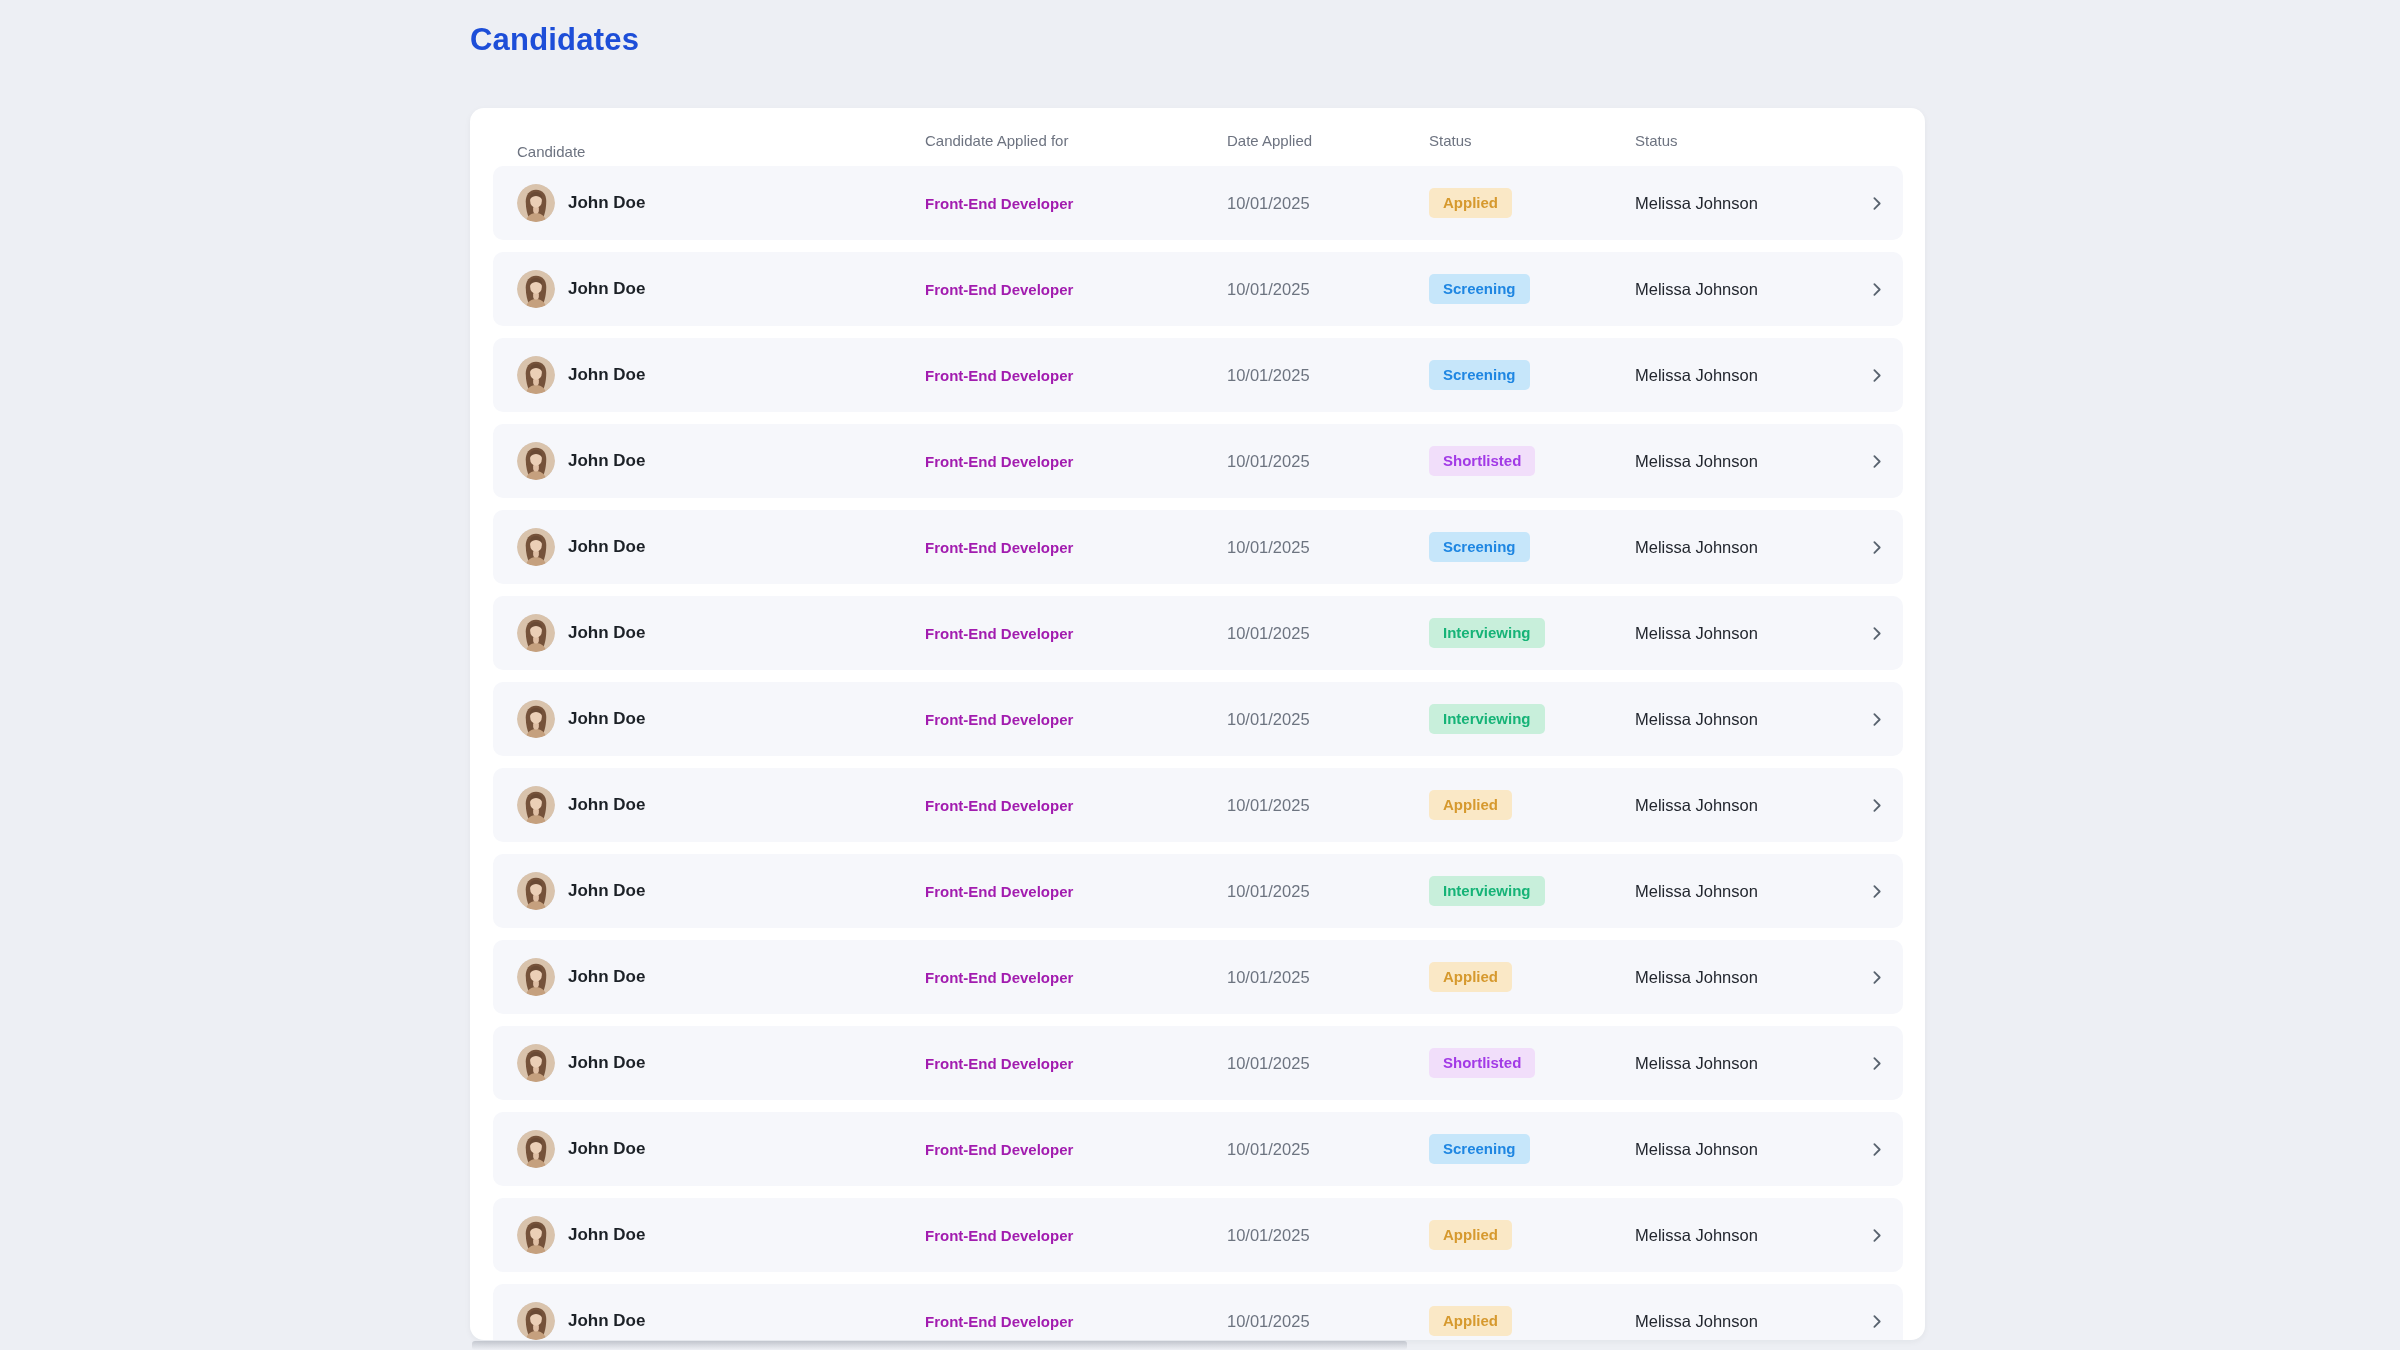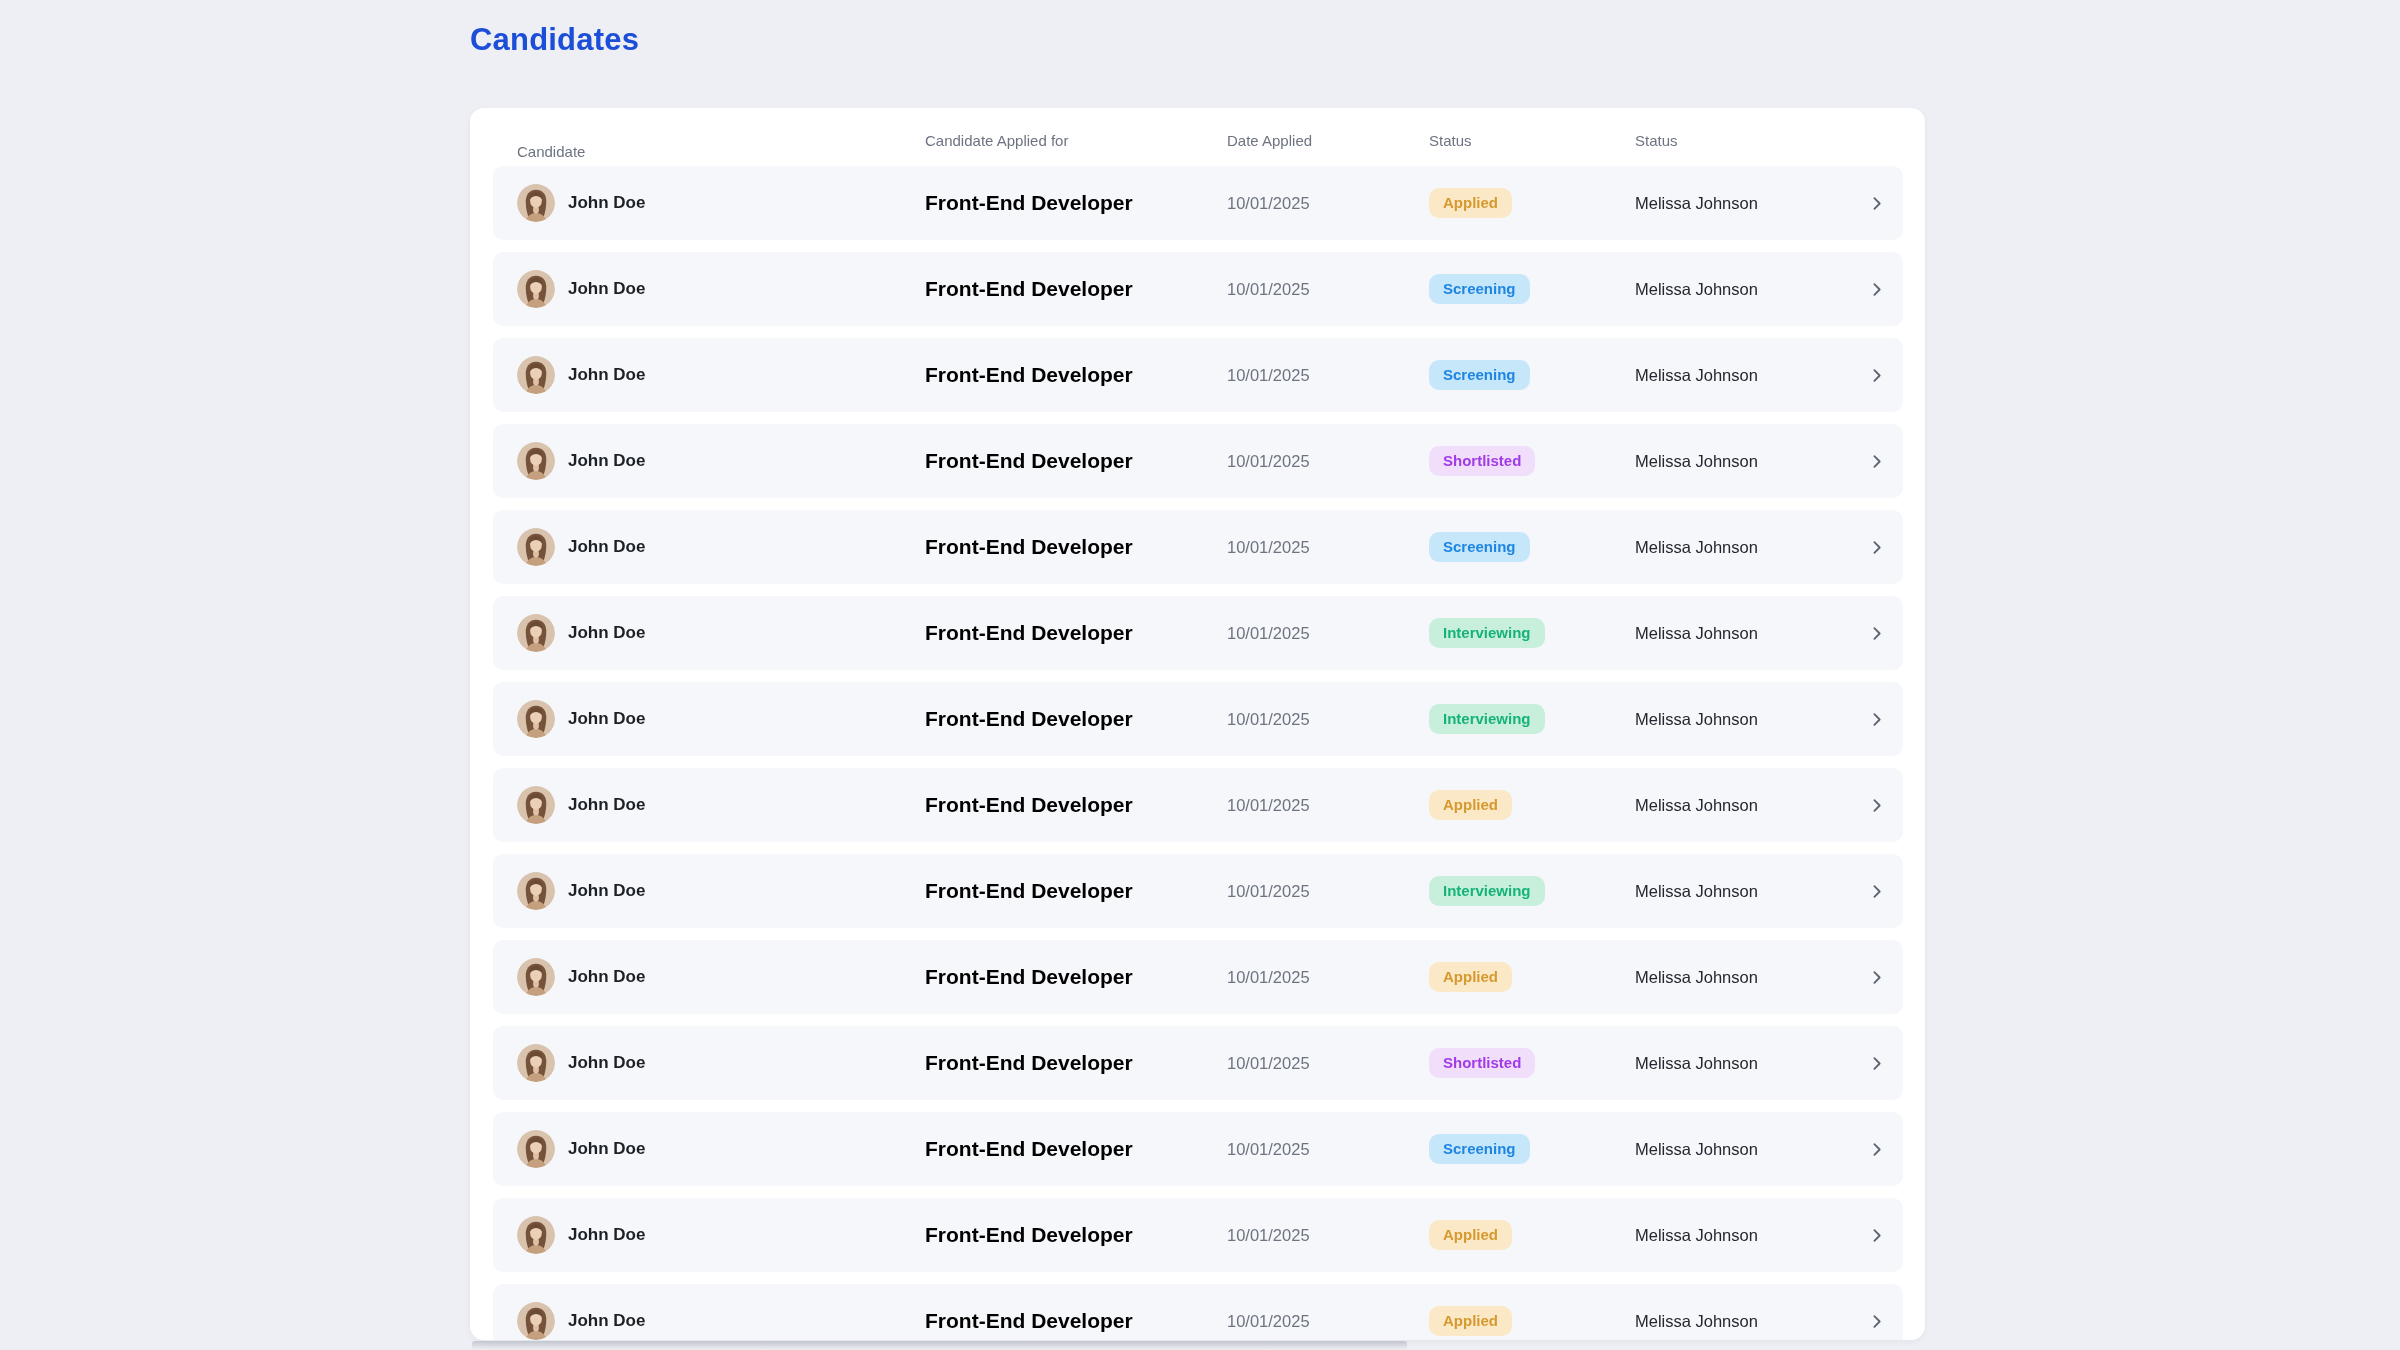--- a/index.html
+++ b/index.html
@@ -39,28 +39,28 @@
   .cell{display:flex;align-items:center;min-width:0;}
   .cell-candidate{padding-left:24px;}
   .avatar{
     width:38px;height:38px;border-radius:50%;overflow:hidden;
     flex:0 0 38px;margin-right:13px;display:block;
     box-shadow:0 0 0 1px rgba(20,24,32,.05) inset;
   }
   .avatar svg{display:block;width:38px;height:38px;}
   .name{font-size:17px;font-weight:700;color:#1c2127;}
   .position{
-    font-size:21px;font-weight:600;color:#000000;
+    font-size:15px;font-weight:600;color:#a21caf;
     text-decoration:none;cursor:pointer;
   }
   .date{font-size:16.5px;font-weight:400;color:#6d7480;}
   .badge-box{width:128px;display:flex;justify-content:flex-start;}
   .badge{
     font-size:15px;font-weight:600;
-    padding:7px 14px;border-radius:10px;line-height:1.1;
+    padding:7px 14px;border-radius:5px;line-height:1.1;
     white-space:nowrap;
   }
   .manager{font-size:16.5px;font-weight:500;color:#23272f;}
   .cell-chevron{justify-content:flex-end;padding-right:18px;}
   .chev{display:flex;align-items:center;justify-content:center;width:18px;height:18px;cursor:pointer;}
   .scroll-thumb{
     position:absolute;left:472px;top:1341px;width:935px;height:9px;
     border-radius:3px;
     background:linear-gradient(180deg, rgba(140,146,158,.40), rgba(140,146,158,0));
   }

